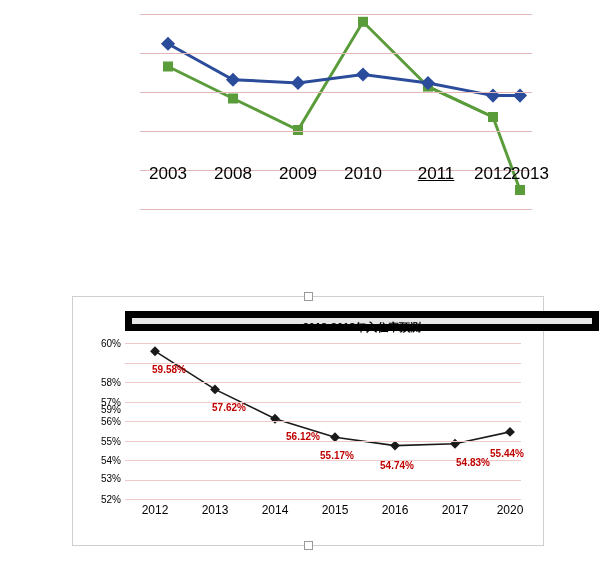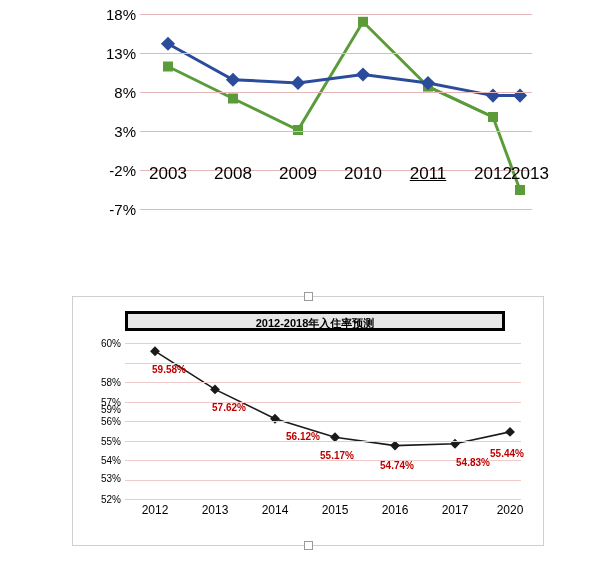--- a/index.html
+++ b/index.html
@@ -118,24 +118,24 @@
     width: 472px;
     height: 250px;
     background: #ffffff;
     border: 1px solid #cfcfcf;
     box-sizing: border-box;
   }
   .c2-title {
     position: absolute;
     left: 52px;
     top: 14px;
-    width: 380px;
+    width: 474px;
     height: 20px;
     background: #e7e7e7;
-    border: 3px solid #000000;
+    border: 7px solid #000000;
     box-sizing: border-box;
     font-size: 11px;
     font-weight: bold;
     color: #000000;
     text-align: center;
     line-height: 18px;
   }
   .c2-plot {
     position: absolute;
     left: 52px;
@@ -207,28 +207,20 @@
   }
   svg { display: block; }
 </style>
 </head>
 <body>
 
 <div class="page">
 
   <div class="chart1">
 
-    <div class="c1-ylabels">
-      <span style="top:0px;">18%</span>
-      <span style="top:39px;">13%</span>
-      <span style="top:78px;">8%</span>
-      <span style="top:117px;">3%</span>
-      <span style="top:156px;">-2%</span>
-      <span style="top:195px;">-7%</span>
-    </div>
 
     <div class="c1-plot">
       <div class="gridline" style="top:0px;"></div>
       <div class="gridline" style="top:39px;"></div>
       <div class="gridline" style="top:78px;"></div>
       <div class="gridline" style="top:117px;"></div>
       <div class="gridline" style="top:156px;"></div>
       <div class="gridline" style="top:195px;"></div>
 
       <svg width="392" height="196" viewBox="0 0 392 196">
@@ -258,21 +250,21 @@
           <rect x="375" y="76.6" width="10" height="10" transform="rotate(45 380 81.6)"></rect>
         </g>
       </svg>
     </div>
 
     <div class="c1-xlabels">
       <span style="left:28px;">2003</span>
       <span style="left:93px;">2008</span>
       <span style="left:158px;">2009</span>
       <span style="left:223px;">2010</span>
-      <span style="left:288px;text-decoration:underline;">2011</span>
+      <span style="left:296px;text-decoration:underline;">2011</span>
       <span style="left:353px;">2012</span>
       <span style="left:390px;">2013</span>
     </div>
 
   </div>
 
   <div class="chart2">
 
     <div class="handle handle-top"></div>
     <div class="handle handle-bottom"></div>

